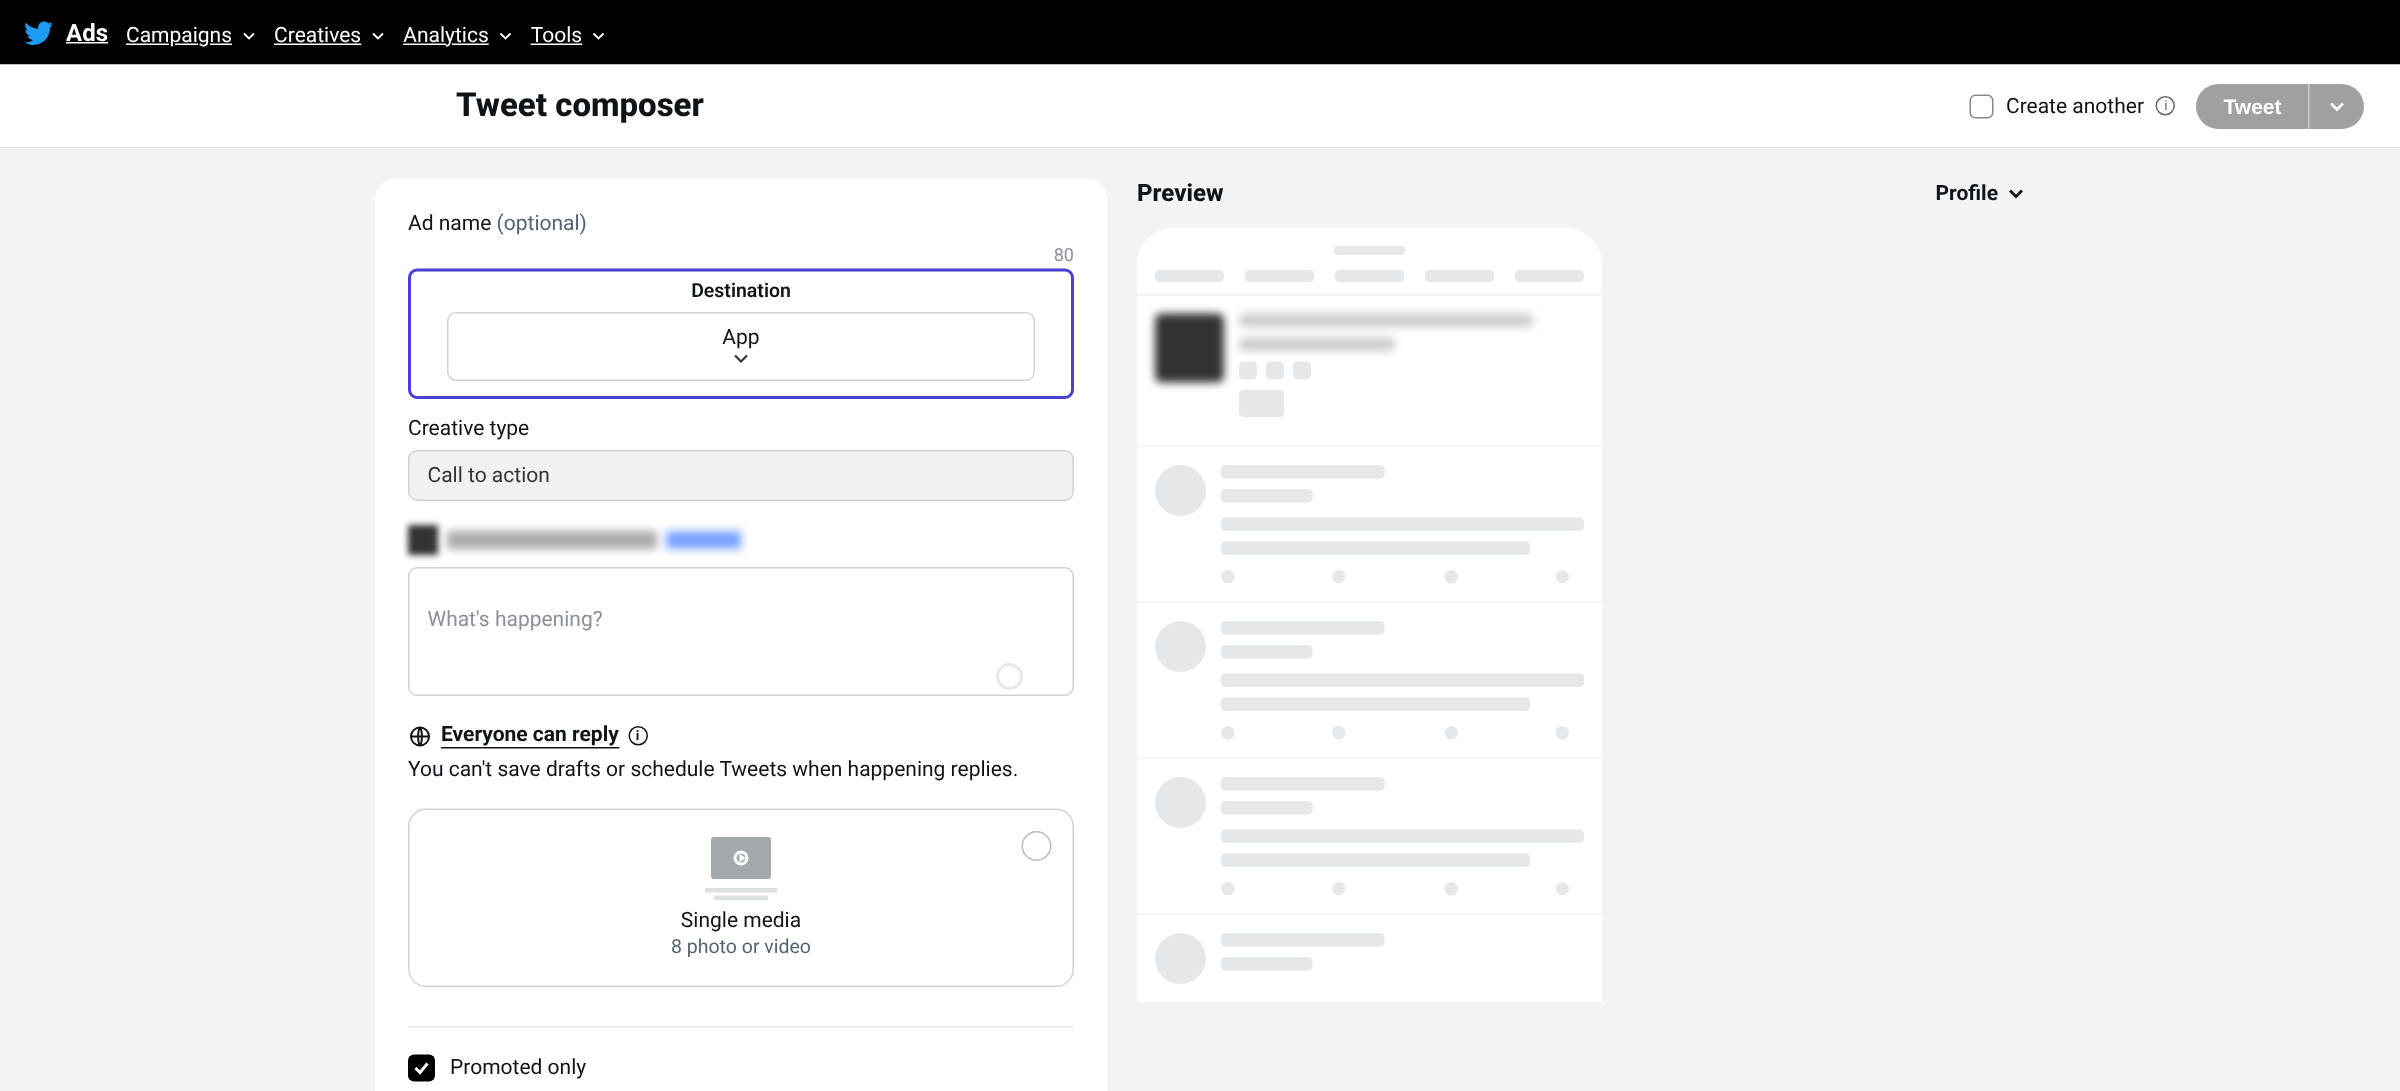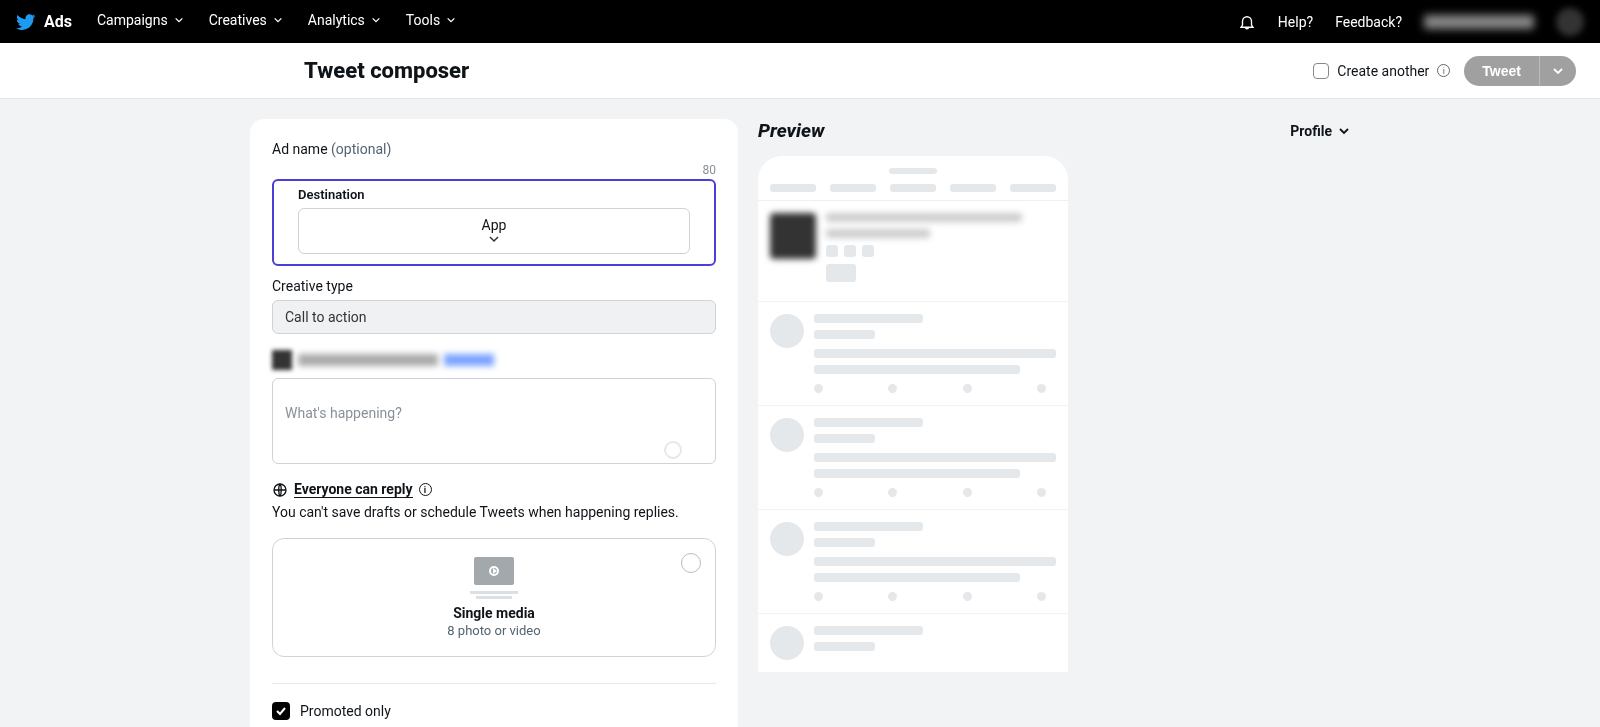--- a/index.html
+++ b/index.html
@@ -1,20 +1,20 @@
 <!DOCTYPE html>
 <html><head>
 <meta charset="utf-8">
 <style>
   * { box-sizing: border-box; margin: 0; padding: 0; }
   body { font-family: -apple-system, BlinkMacSystemFont, "Segoe UI", Roboto, Helvetica, Arial, sans-serif; background: #fff; color: #0f1419; font-size: 14px; }
   
   
   .topnav { background: #000; color: #fff; height: 43px; display: flex; align-items: center; padding: 0 16px; justify-content: space-between; }
-  .topnav-left { display: flex; align-items: flex-start; gap: 25px; }
+  .topnav-left { display: flex; align-items: flex-end; gap: 12px; text-decoration: underline; }
   .brand { display: flex; align-items: center; gap: 8px; }
   .brand-text { font-weight: 700; font-size: 16px; }
   .navitem { display: flex; align-items: center; gap: 6px; cursor: pointer; font-size: 14px; color: #fff; }
   .topnav-right { display: flex; align-items: center; gap: 22px; }
   .chev-down { width: 10px; height: 10px; }
   .blur-box { filter: blur(4px); background: #888; height: 14px; border-radius: 2px; }
   .avatar-sm { width: 28px; height: 28px; border-radius: 50%; background: #333; filter: blur(3px); }
   
   
   .subheader { background: #fff; border-bottom: 1px solid #e5e5e5; height: 56px; display: flex; align-items: center; justify-content: space-between; padding: 0 24px 0 304px; }
@@ -32,21 +32,21 @@
   .content-inner { width: 1100px; display: flex; gap: 20px; align-items: flex-start; }
   
   
   .form-card { width: 488px; background: #fff; border-radius: 14px; padding: 22px; }
   .form-label { font-size: 14px; margin-bottom: 6px; display: block; }
   .optional { color: #536471; }
   .text-input { width: 100%; border: 1px solid #d0d3d6; border-radius: 6px; padding: 9px 12px; font-size: 14px; font-family: inherit; }
   .text-input::placeholder { color: #8a9099; }
   .char-count { text-align: right; font-size: 12px; color: #8a9099; margin-top: 2px; }
   
-  .highlight-box { border: 2px solid #4a3fd6; border-radius: 6px; padding: 6px 24px 10px; margin-top: 2px; margin-bottom: 12px; }
+  .highlight-box { border: 2px solid #4a3fd6; border-radius: 6px; padding: 6px 24px 10px; margin-top: 2px; margin-bottom: 12px; text-align: center; }
   .highlight-box .form-label { font-weight: 600; font-size: 13px; margin-bottom: 6px; }
   .select-box { width: 100%; border: 1px solid #d0d3d6; border-radius: 6px; padding: 8px 12px; font-size: 14px; background: #fff; display: flex; justify-content: space-between; align-items: center; cursor: pointer; flex-direction: column; }
   
   .readonly-box { width: 100%; border: 1px solid #d0d3d6; background: #eff1f2; border-radius: 6px; padding: 8px 12px; font-size: 14px; color: #333; margin-bottom: 16px; }
   
   .account-line { display: flex; align-items: center; gap: 6px; margin-bottom: 8px; }
   .account-avatar { width: 20px; height: 20px; background: #333; filter: blur(2px); }
   .account-name { width: 140px; height: 12px; background: #aaa; filter: blur(3px); }
   .account-handle { width: 50px; height: 12px; background: #7aa3ff; filter: blur(3px); }
   
@@ -58,32 +58,32 @@
   .reply-settings span { border-bottom: 1px solid #0f1419; }
   .reply-help { font-size: 14px; color: #0f1419; margin-top: 6px; margin-bottom: 18px; }
   
   .media-options { display: flex; gap: 20px; }
   .media-card { flex: 1; border: 1px solid #d0d3d6; border-radius: 12px; padding: 14px 12px 18px; position: relative; text-align: center; cursor: pointer; }
   .radio { position: absolute; top: 14px; right: 14px; width: 20px; height: 20px; border: 1.5px solid #bbb; border-radius: 50%; background: #fff; }
   .media-thumb { width: 40px; height: 28px; background: #a3a8ad; margin: 4px auto 6px; border-radius: 2px; display: flex; align-items: center; justify-content: center; }
   .media-thumb-inner { width: 10px; height: 10px; border: 2px solid #fff; border-radius: 50%; display: flex; align-items: center; justify-content: center; }
   .media-thumb-play { width: 0; height: 0; border-left: 4px solid #fff; border-top: 3px solid transparent; border-bottom: 3px solid transparent; margin-left: 1px; }
   .media-thumb-base { width: 48px; height: 3px; background: #dbe0e3; margin: 0 auto 2px; }
-  .media-title { font-weight: 700; font-size: 14px; margin-top: 6px; }
+  .media-title { font-weight: 400; font-size: 14px; margin-top: 6px; }
   .media-sub { font-size: 13px; color: #536471; margin-top: 2px; }
   
   hr.sep { border: none; border-top: 1px solid #e6e8ea; margin: 26px 0 18px; }
   
   .promoted-line { display: flex; align-items: center; gap: 10px; font-size: 14px; }
   .checkbox-checked { width: 18px; height: 18px; background: #000; border-radius: 4px; display: inline-flex; align-items: center; justify-content: center; }
   
   
   .preview-col { flex: 1; }
   .preview-head { display: flex; justify-content: space-between; align-items: center; margin-bottom: 14px; }
-  .preview-title { font-size: 19px; font-weight: 800; font-style: italic; }
+  .preview-title { font-size: 16px; font-weight: 800; }
   .profile-selector { display: flex; align-items: center; gap: 6px; font-weight: 700; font-size: 14px; cursor: pointer; }
   .preview-device { width: 310px; background: #fff; border-radius: 24px 24px 0 0; padding: 8px 0 0; overflow: hidden; }
   .device-status { display: flex; justify-content: center; padding: 4px 0 6px; }
   .device-pill { width: 48px; height: 6px; background: #e5e8ea; border-radius: 3px; }
   .device-tabs { display: flex; gap: 14px; padding: 4px 12px 8px; border-bottom: 1px solid #eef0f1; }
   .device-tab { height: 8px; background: #e5e8ea; border-radius: 3px; flex: 1; }
   
   .skeleton-tweet { padding: 12px; border-bottom: 1px solid #f2f3f4; }
   .sk-row1 { display: flex; gap: 10px; align-items: flex-start; }
   .sk-avatar { width: 34px; height: 34px; background: #e5e8ea; border-radius: 50%; flex-shrink: 0; }
@@ -123,30 +123,20 @@
       <svg class="chev-down" viewBox="0 0 12 12">
           <path d="M2 4l4 4 4-4" stroke="#fff" stroke-width="1.5" fill="none"></path>
         </svg>
     </div>
     <div class="navitem">
       <span>Tools</span>
       <svg class="chev-down" viewBox="0 0 12 12">
           <path d="M2 4l4 4 4-4" stroke="#fff" stroke-width="1.5" fill="none"></path>
         </svg>
     </div>
-  </div>
-  <div class="topnav-right">
-    <svg class="icon" width="18" height="18" viewBox="0 0 24 24" fill="none" stroke="#fff" stroke-width="1.8">
-        <path d="M18 16v-5a6 6 0 10-12 0v5l-2 3h16l-2-3z"></path>
-        <path d="M10 19a2 2 0 004 0"></path>
-      </svg>
-    <span class="navitem">Help?</span>
-    <span class="navitem">Feedback?</span>
-    <div class="blur-box" style="width:110px"></div>
-    <div class="avatar-sm"></div>
   </div>
 </div>
 
 <div class="subheader">
   <div class="page-title">Tweet composer</div>
   <div class="subheader-right">
     <label class="create-another">
       <span class="checkbox"></span>
       <span>Create another</span>
       <span class="info-icon">i</span>

